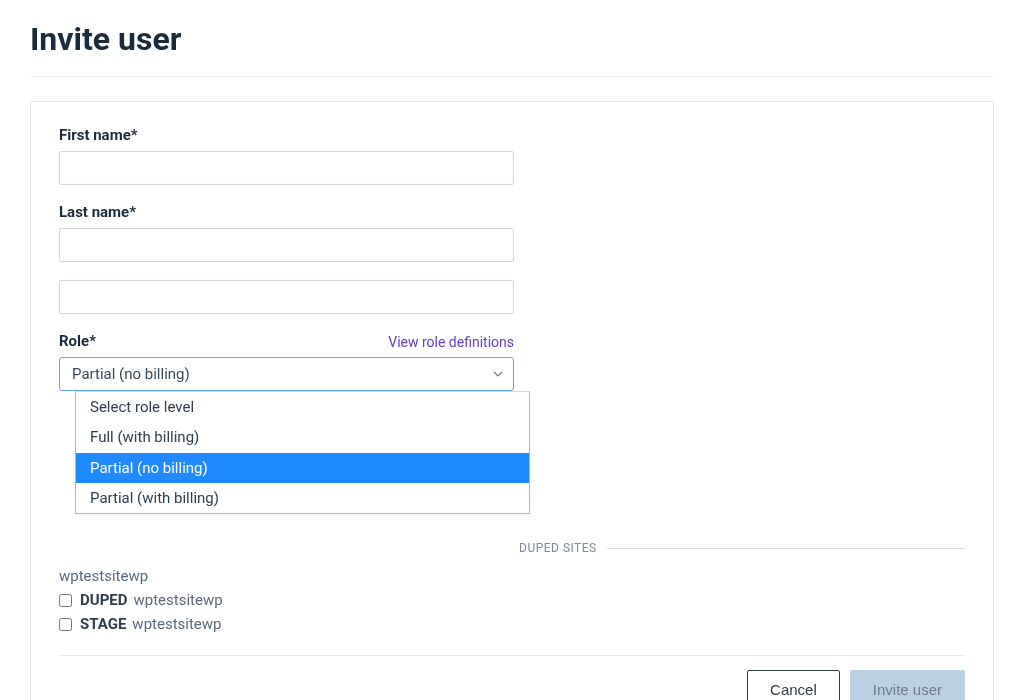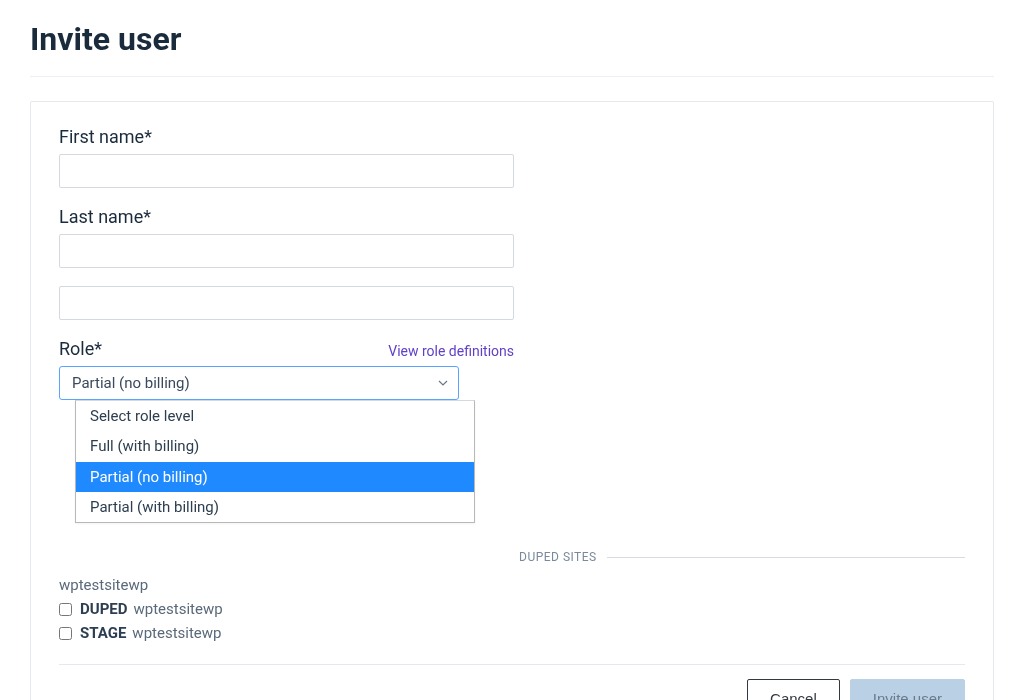--- a/index.html
+++ b/index.html
@@ -34,22 +34,22 @@
       border: 1px solid #e5e8ec;
       border-radius: 2px;
       padding: 24px 28px;
       position: relative;
     }
     .form-group {
       margin-bottom: 18px;
     }
     .form-label {
       display: block;
-      font-weight: 400;
-      font-size: 18px;
+      font-weight: 700;
+      font-size: 15px;
       color: #1a2b3c;
       margin-bottom: 7px;
     }
     .form-input {
       width: 455px;
       height: 34px;
       border: 1px solid #d4d9df;
       border-radius: 2px;
       padding: 6px 10px;
       font-size: 14px;
@@ -63,21 +63,21 @@
       margin-bottom: 7px;
     }
     .role-definitions-link {
       color: #6140c7;
       font-size: 14px;
       text-decoration: none;
       cursor: pointer;
     }
     .select-wrapper {
       position: relative;
-      width: 400px;
+      width: 455px;
     }
     .select-display {
       width: 100%;
       height: 34px;
       border: 1px solid #58a4ff;
       border-radius: 3px;
       padding: 6px 30px 6px 12px;
       font-size: 15px;
       color: #3a4a5c;
       background: #fff;

